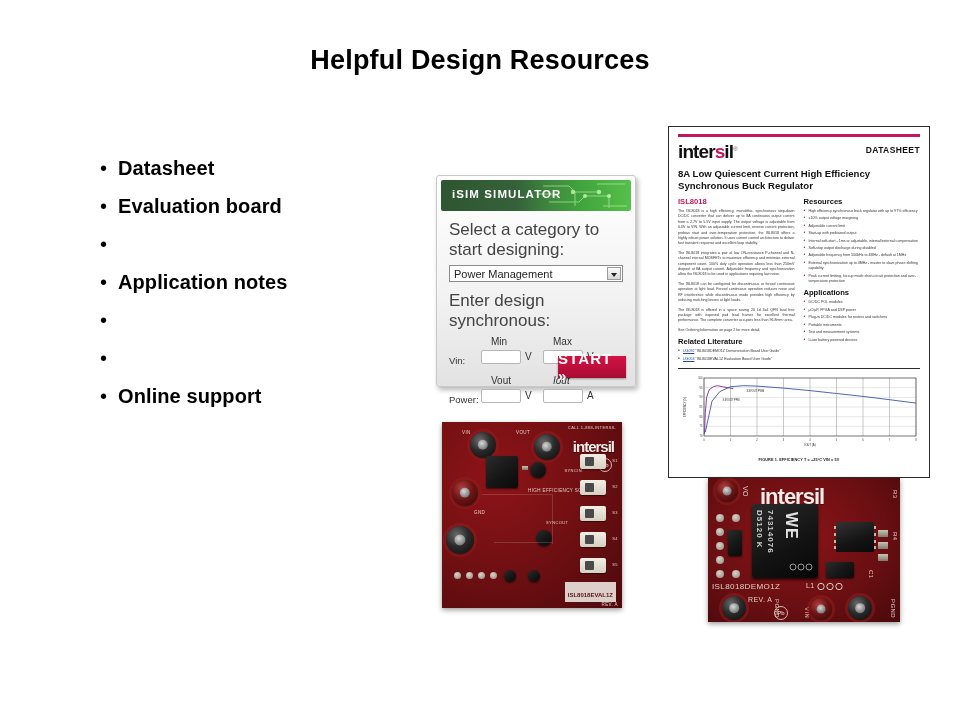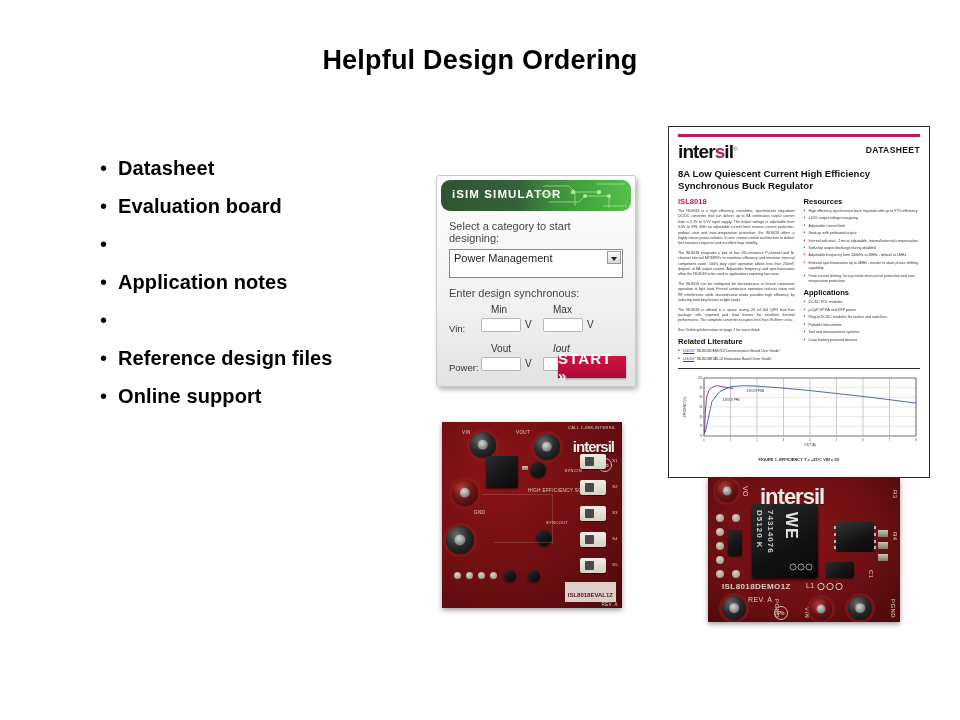--- a/index.html
+++ b/index.html
@@ -25,34 +25,34 @@
 
   
   .isim{
     position:absolute;left:436px;top:175px;width:200px;height:212px;
     background:linear-gradient(#ffffff 0%,#f3f3f3 55%,#e2e2e2 100%);
     border:1px solid #c9c9c9;border-radius:3px;
     box-shadow:2px 3px 5px rgba(0,0,0,0.28);
     box-sizing:border-box;
   }
   .isim-head{
-    position:relative;height:31px;margin:4px 4px 0 4px;border-radius:9px;overflow:hidden;
+    position:relative;height:31px;margin:4px 4px 0 4px;border-radius:2px;overflow:hidden;
     background:linear-gradient(90deg,#2e5630 0%,#35623a 40%,#3f8a3e 58%,#3fa23c 72%,#55c04a 100%);
   }
   .isim-head .traces{
     position:absolute;right:0;top:0;width:92px;height:31px;opacity:.85;
   }
   .isim-head-label{
     position:absolute;left:11px;top:8px;color:#ffffff;font-size:11.5px;font-weight:bold;
     letter-spacing:1.1px;
   }
   .isim-body{padding:9px 12px 0 12px;}
-  .isim-lbl{font-size:11px;color:#444;margin-bottom:5px;}
+  .isim-lbl{font-size:17px;color:#444;margin-bottom:5px;}
   .isim-select{
-    position:relative;height:29px;border:1px solid #8a8a8a;background:#fff;
+    position:relative;height:17px;border:1px solid #8a8a8a;background:#fff;
     margin-bottom:9px;box-sizing:border-box;
   }
   .isim-select .val{
     position:absolute;left:4px;top:2px;font-size:11px;color:#222;
   }
   .isim-select .arrowbox{
     position:absolute;right:1px;top:1px;width:14px;height:13px;
     background:linear-gradient(#fbfbfb,#d6d6d6);border:1px solid #9a9a9a;box-sizing:border-box;
   }
   .isim-select .arrowbox:after{
@@ -179,21 +179,21 @@
     background:linear-gradient(160deg,#333,#141414 60%,#090909);
   }
   .soic .leg{position:absolute;width:2px;height:3px;background:#bdb7aa;}
   .vert{writing-mode:vertical-rl;text-orientation:mixed;}
 </style>
 </head>
 <body>
 
 <div class="slide">
 
-  <div class="title">Helpful Design Ordering</div>
+  <div class="title">Helpful Design Resources</div>
 
   <div class="bullets">
     <div class="bullet-row">
       <span class="bullet-dot">•</span>
       <span class="bullet-text">Datasheet</span>
     </div>
     <div class="bullet-row">
       <span class="bullet-dot">•</span>
       <span class="bullet-text">Evaluation board</span>
     </div>
@@ -202,21 +202,20 @@
     </div>
     <div class="bullet-row">
       <span class="bullet-dot">•</span>
       <span class="bullet-text">Application notes</span>
     </div>
     <div class="bullet-row">
       <span class="bullet-dot">•</span>
     </div>
     <div class="bullet-row">
       <span class="bullet-dot">•</span>
-      <span class="bullet-text">Reference design files</span>
     </div>
     <div class="bullet-row">
       <span class="bullet-dot">•</span>
       <span class="bullet-text">Online support</span>
     </div>
   </div>
 
   <div class="isim">
     <div class="isim-head">
       <svg class="traces" viewBox="0 0 92 31">
@@ -481,21 +480,21 @@
     <div class="smd" style="right:12px;top:76px;width:10px;height:7px;"></div>
 
     <div class="silk vert" style="right:2px;top:12px;font-size:6px;">R3</div>
     <div class="silk vert" style="right:2px;top:54px;font-size:6px;">R4</div>
     <div class="silk vert" style="right:26px;top:92px;font-size:6px;">C1</div>
     <div class="silk vert" style="right:4px;bottom:4px;font-size:6px;">PGND</div>
     <div class="silk vert" style="left:96px;bottom:4px;font-size:6px;">VIN</div>
     <div class="silk vert" style="left:66px;bottom:4px;font-size:6px;">PGND</div>
     <div class="silk" style="left:98px;top:104px;font-size:7px;">L1</div>
 
-    <div class="silk" style="left:14px;top:104px;font-size:8px;font-weight:bold;">ISL8018DEMO1Z</div>
+    <div class="silk" style="left:4px;top:104px;font-size:8px;font-weight:normal;">ISL8018DEMO1Z</div>
     <div class="silk" style="left:40px;top:118px;font-size:7px;">REV. A</div>
     <div class="pbfree" style="left:66px;bottom:2px;">Pb</div>
 
     <div class="jack" style="left:14px;bottom:2px;width:24px;height:24px;">
         <span class="hole"></span>
       </div>
     <div class="jack red" style="left:102px;bottom:2px;width:22px;height:22px;">
         <span class="hole"></span>
       </div>
     <div class="jack" style="left:140px;bottom:2px;width:24px;height:24px;">

